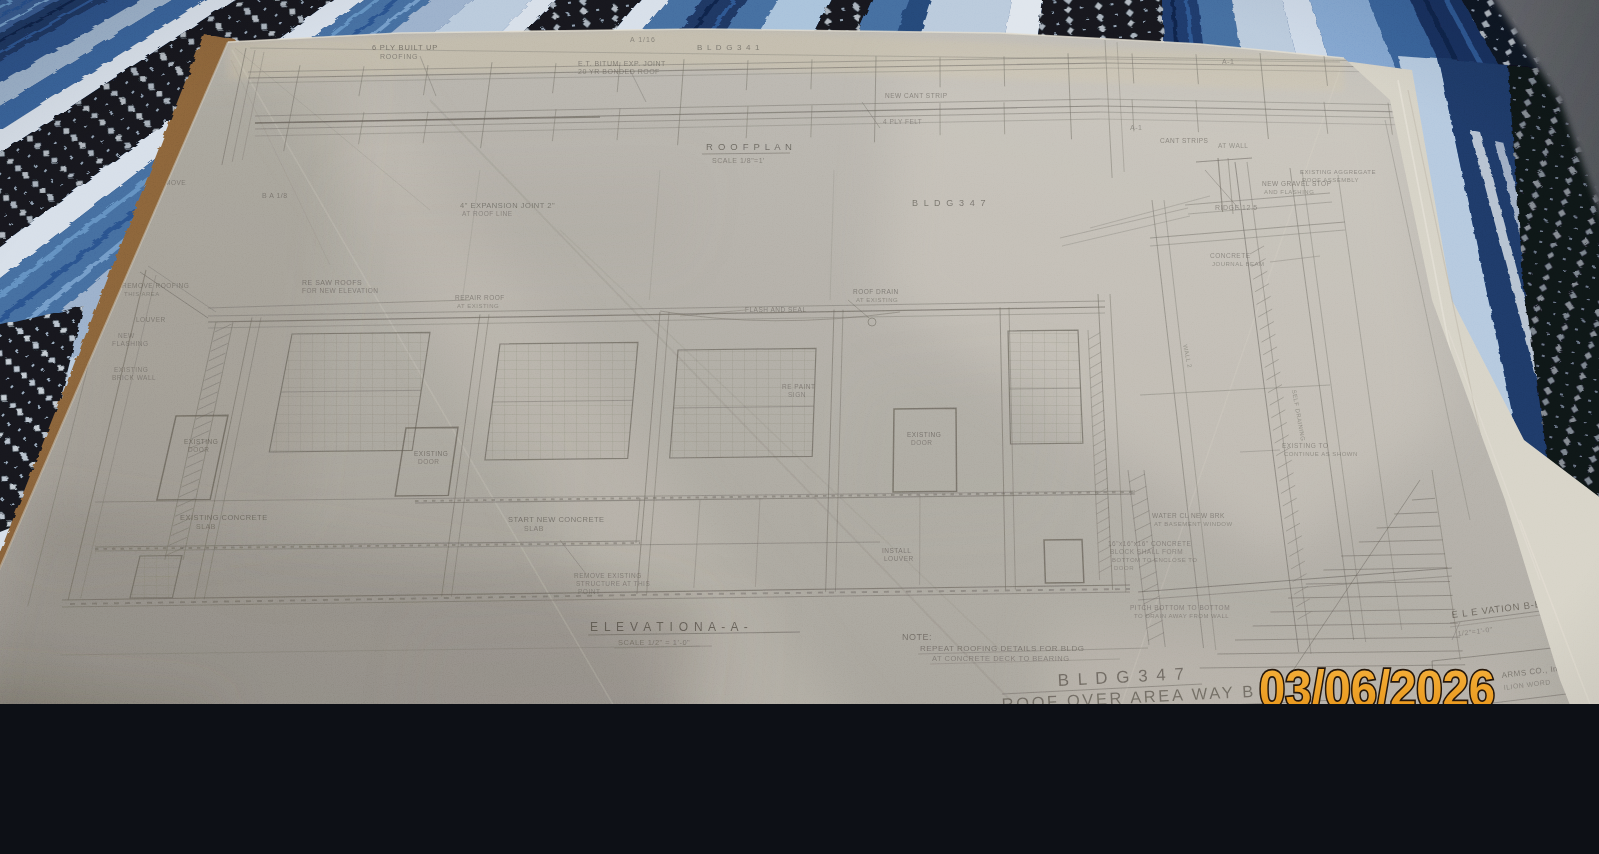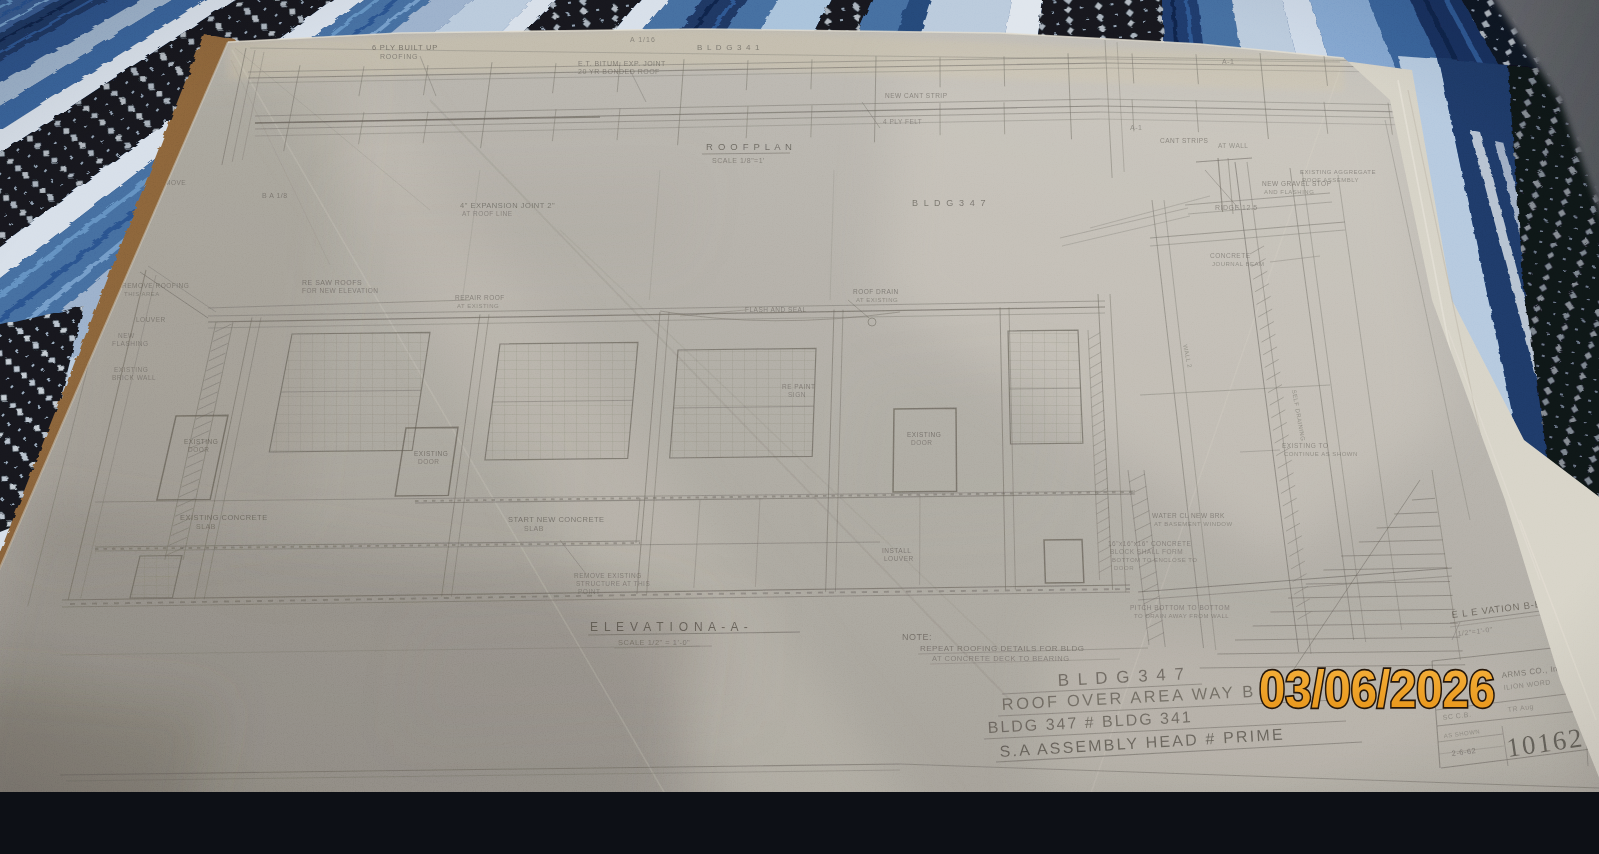--- a/index.html
+++ b/index.html
@@ -1,14 +1,14 @@
 <!DOCTYPE html>
 <html><head><meta charset="utf-8"><style>
 html,body{margin:0;padding:0;background:#0d1016;}
-#scene{position:relative;width:1599px;height:792px;overflow:hidden;}
+#scene{position:relative;width:1599px;height:704px;overflow:hidden;}
 svg{display:block;}
 #scene>svg{filter:blur(0.45px) saturate(0.96) brightness(0.975);}
 </style></head><body>
 <div id="scene">
 <svg width="1599" height="854" viewBox="0 0 1599 854">
 <defs>
 <filter id="weave" x="-5%" y="-5%" width="110%" height="110%">
           <feTurbulence type="fractalNoise" baseFrequency="0.035 0.14" numOctaves="2" seed="7" result="n"></feTurbulence>
           <feDisplacementMap in="SourceGraphic" in2="n" scale="5"></feDisplacementMap>
           <feGaussianBlur stdDeviation="0.6"></feGaussianBlur>

